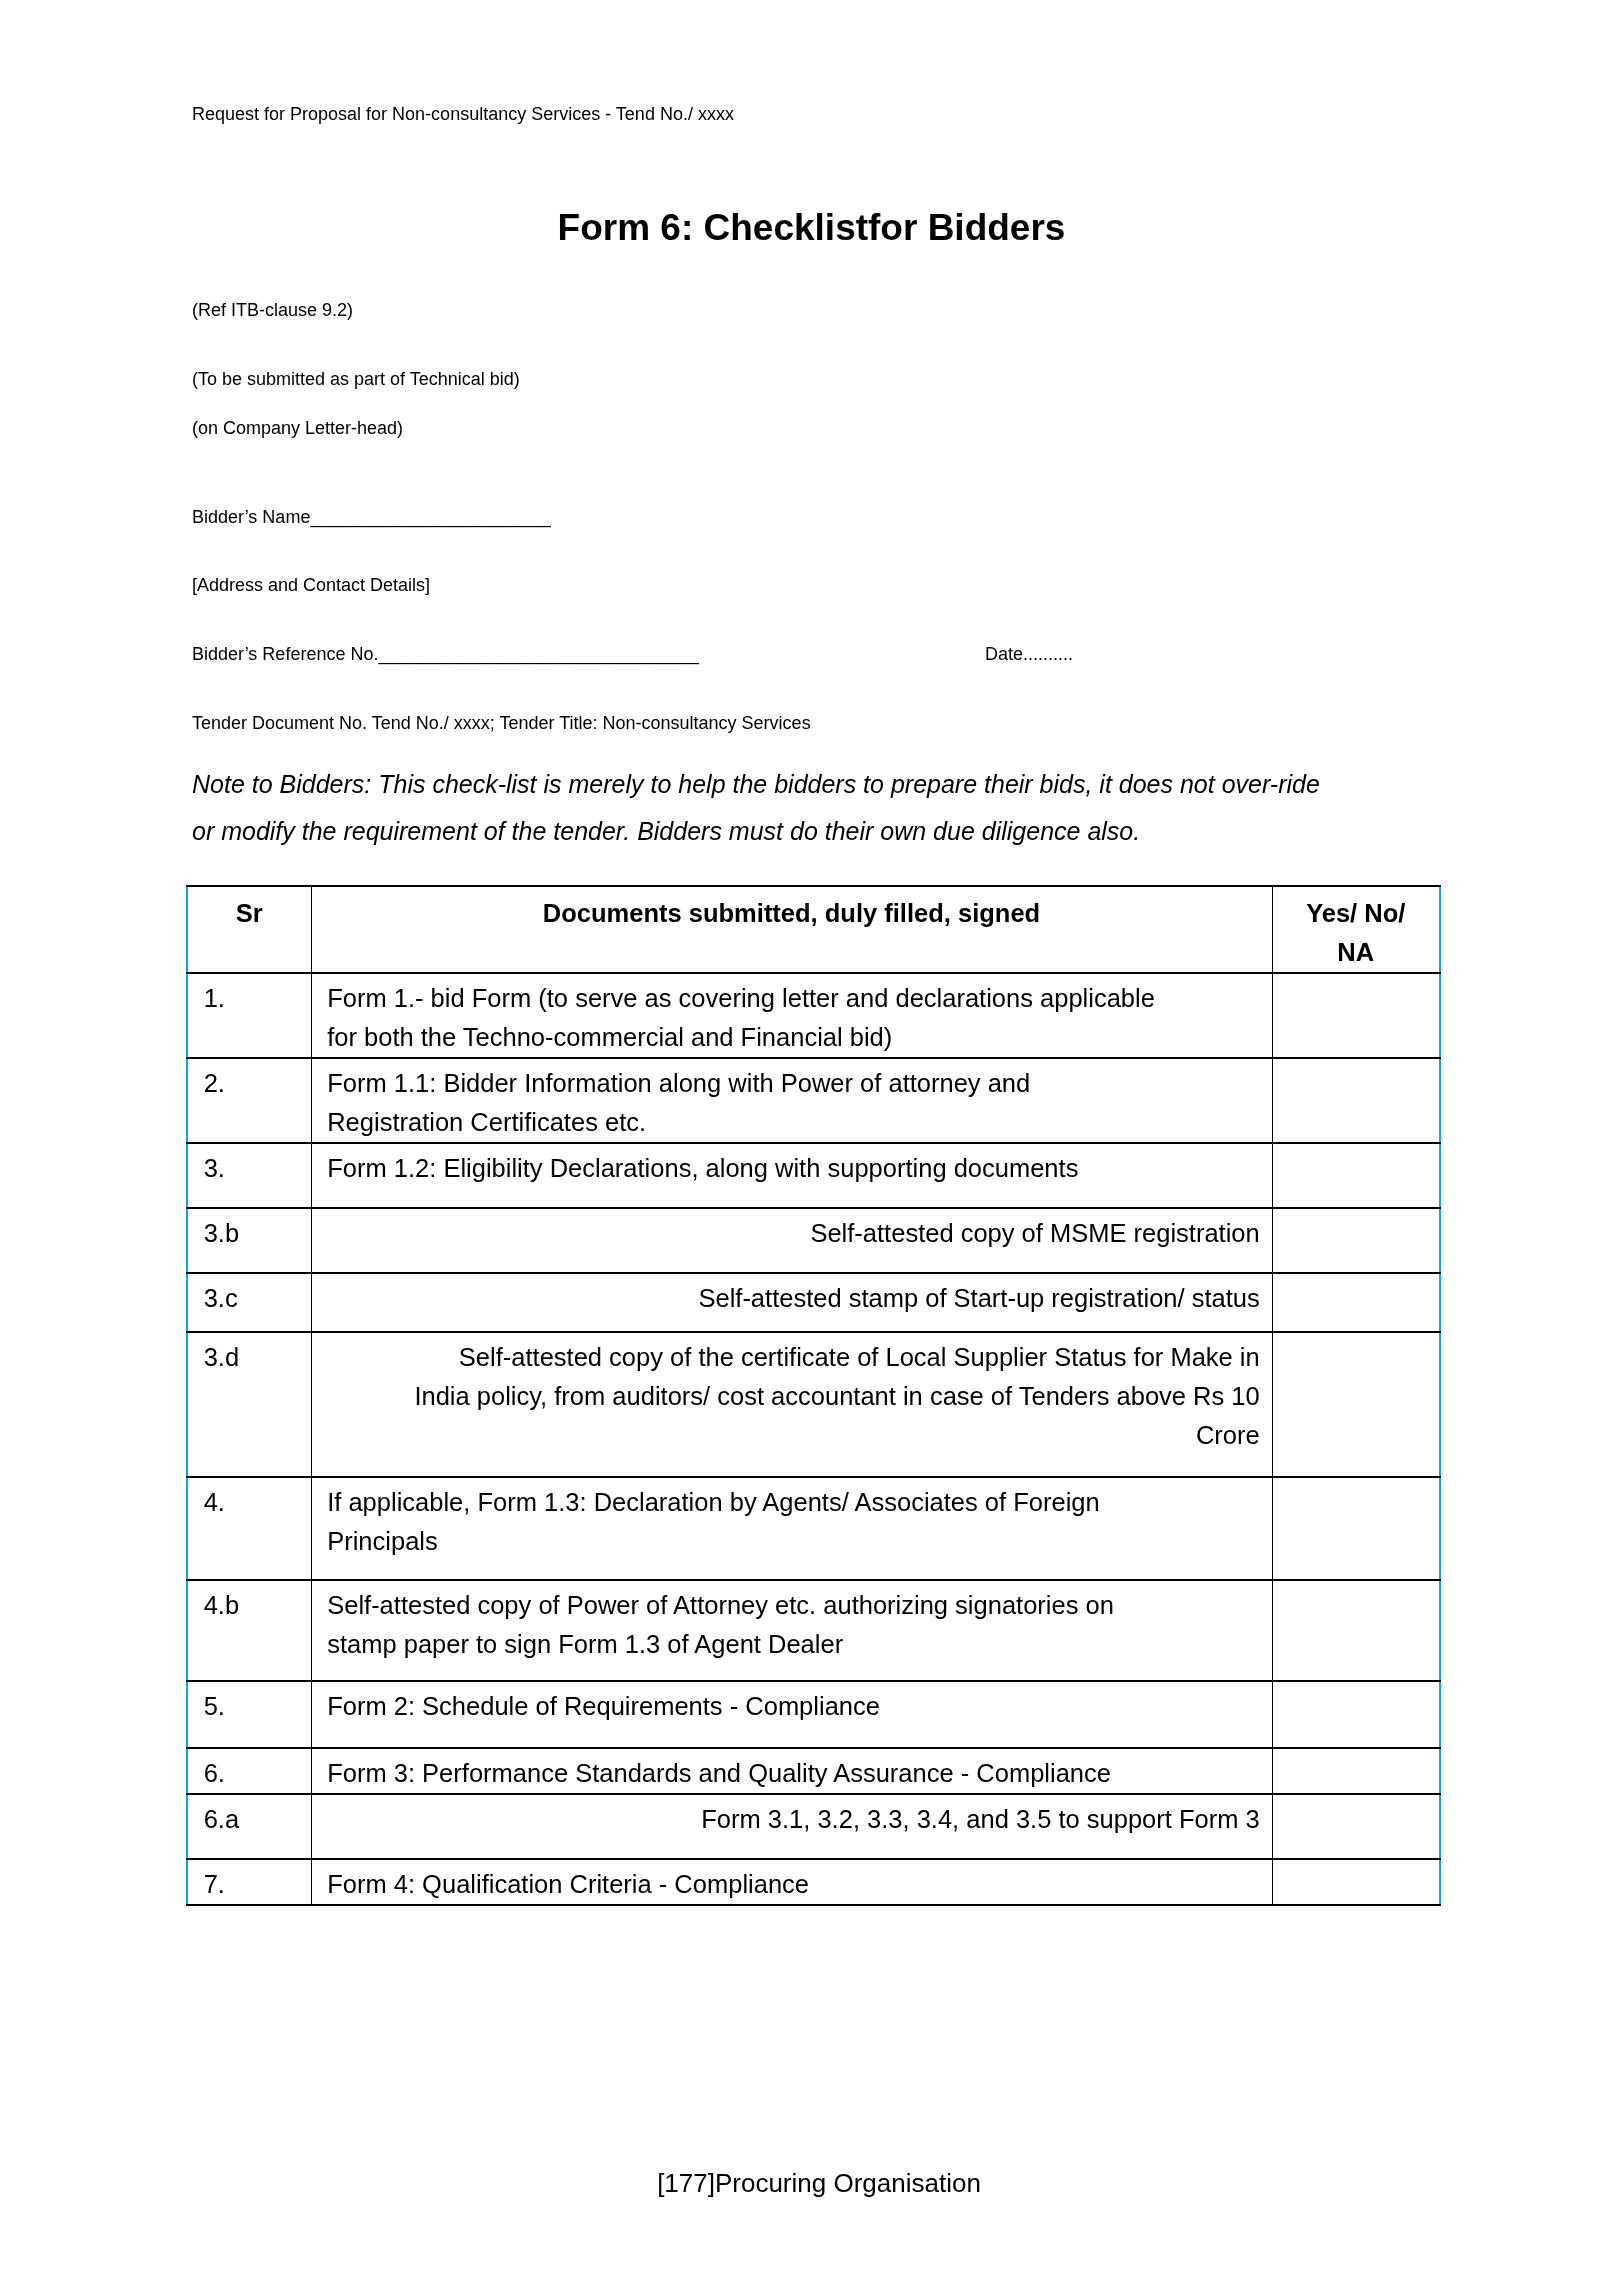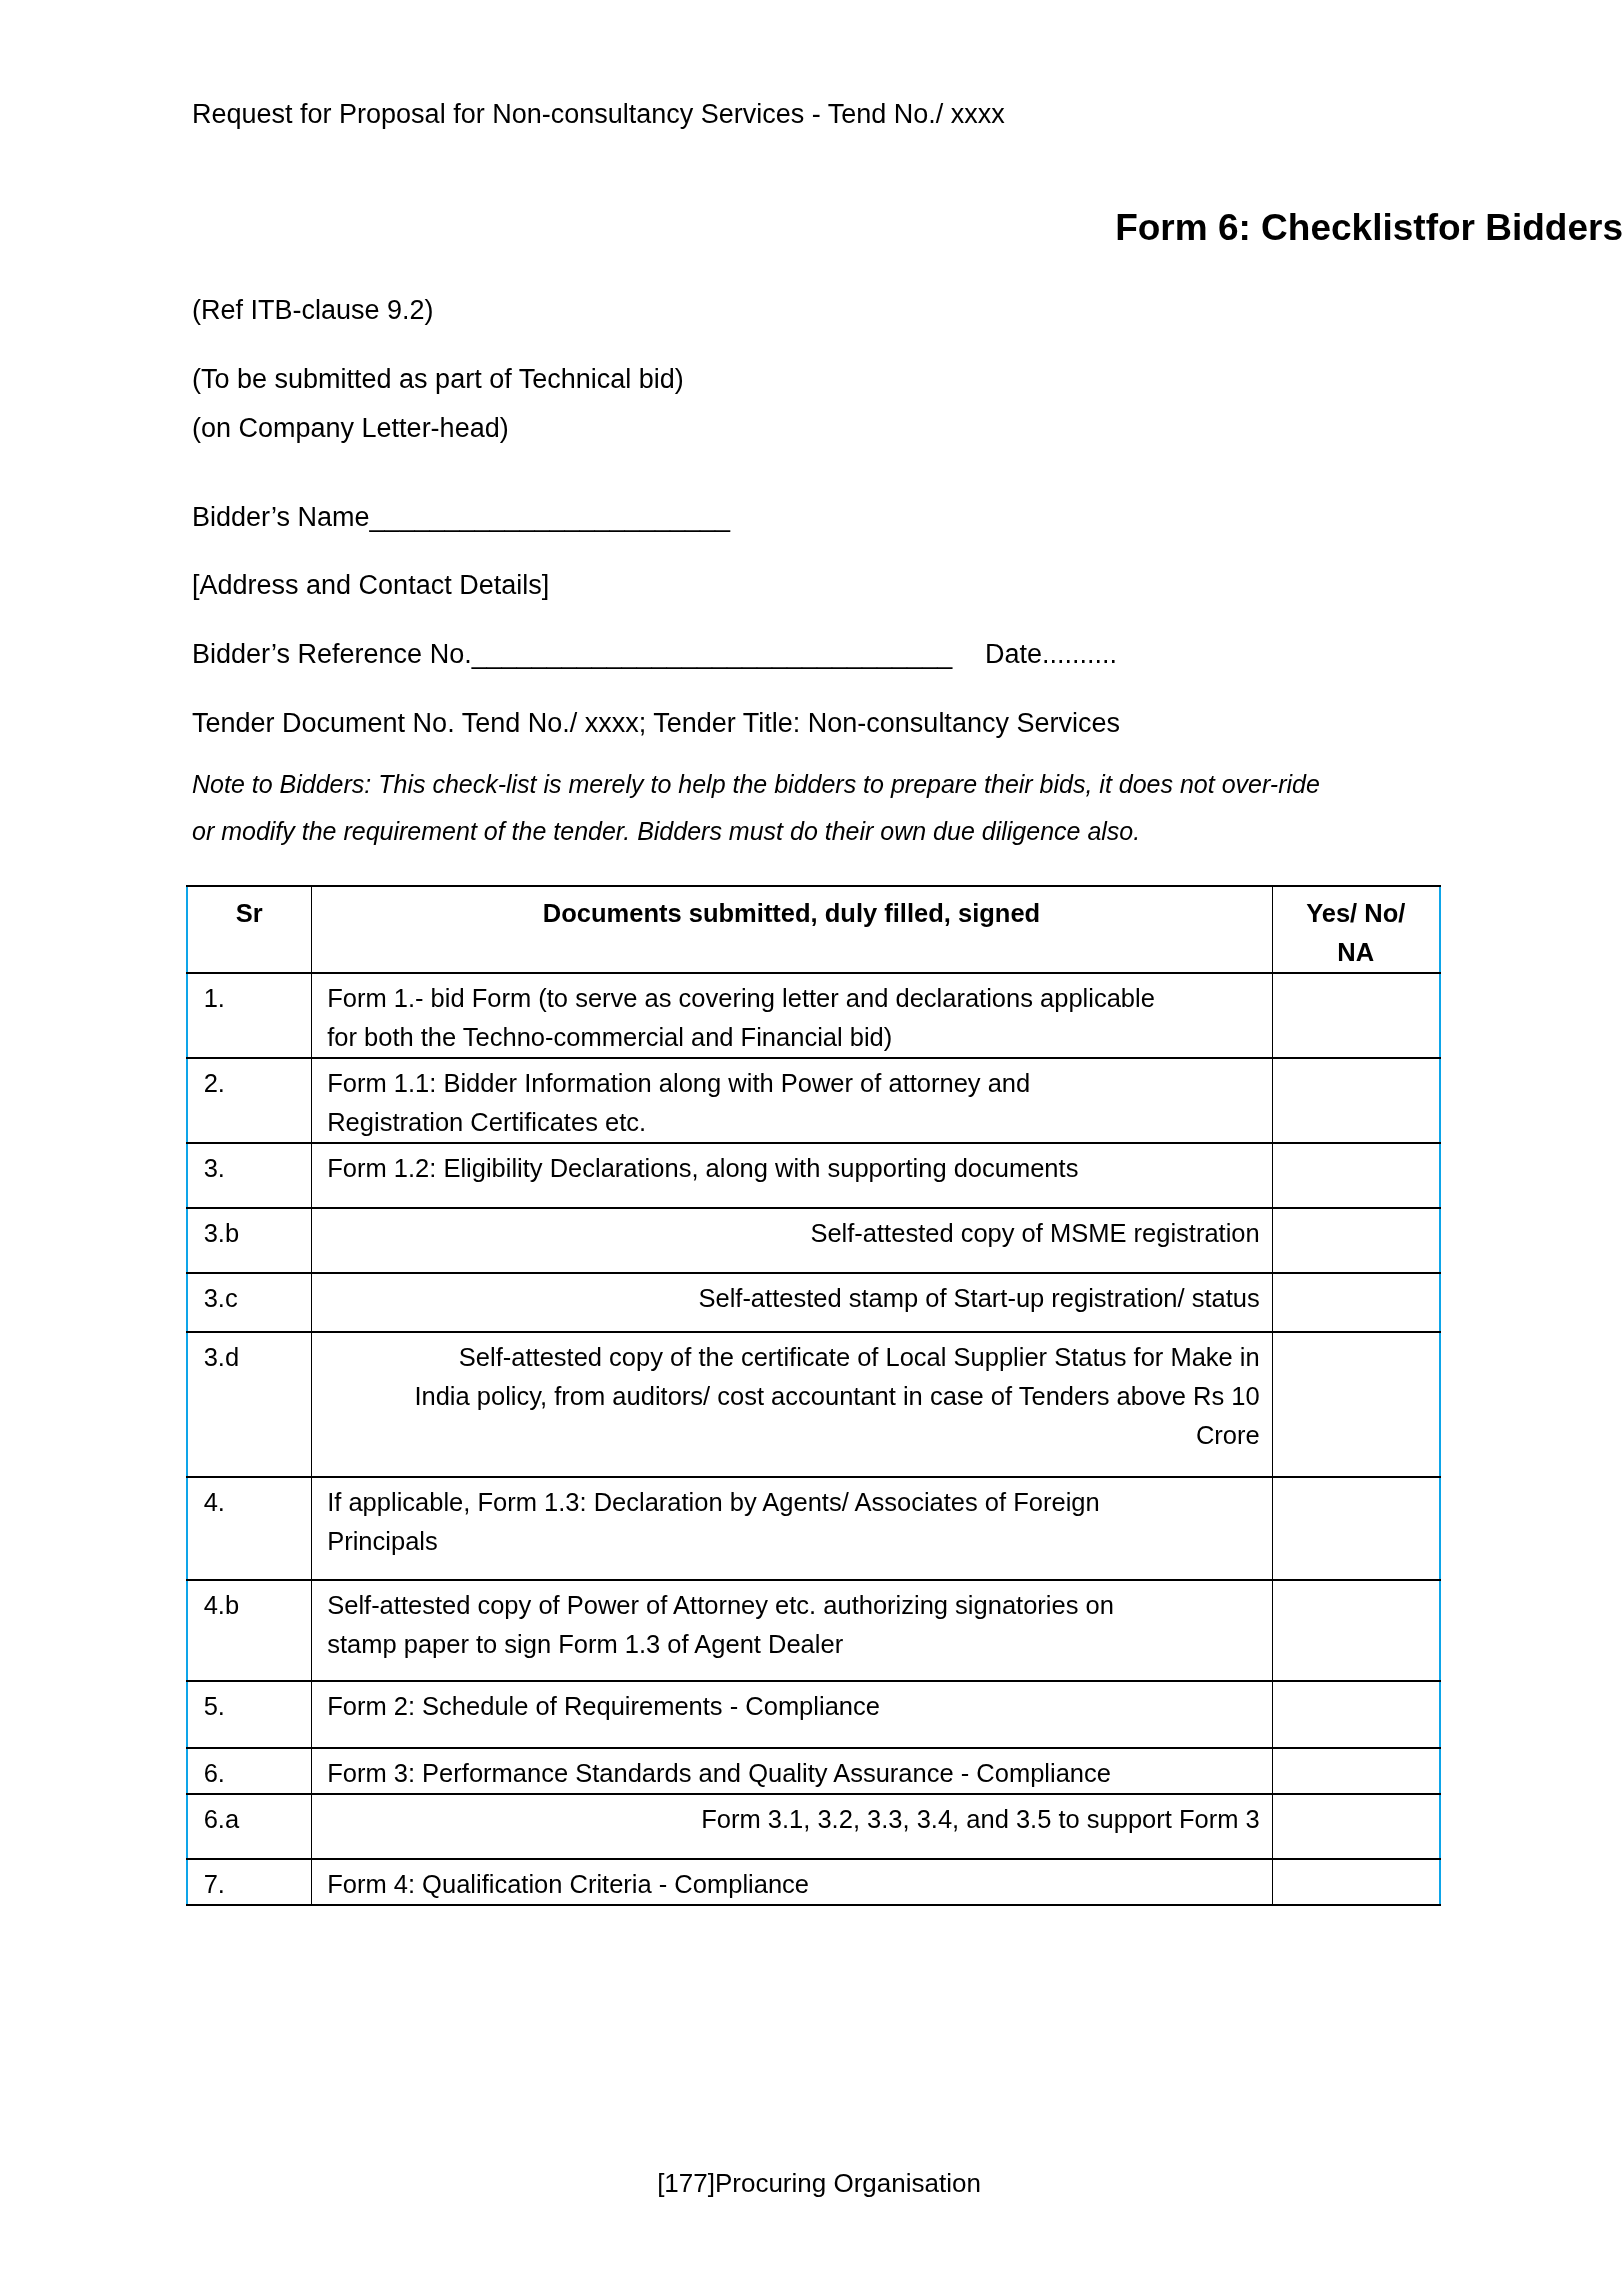--- a/index.html
+++ b/index.html
@@ -4,27 +4,27 @@
 <style>
   html,body{margin:0;padding:0;}
   body{
     width:1623px;height:2295px;
     background:#ffffff;color:#000000;
     font-family:"Liberation Sans", sans-serif;
     position:relative;overflow:hidden;
   }
   .para{
     position:absolute;left:192px;
-    font-size:27px;line-height:33px;
+    font-size:18px;line-height:33px;
     white-space:pre;
   }
   .page-header{top:98px;}
   .doc-title{
     position:absolute;top:207px;left:0;width:1623px;
-    text-align:right;font-size:37px;font-weight:bold;line-height:42px;
+    text-align:center;font-size:37px;font-weight:bold;line-height:42px;
   }
   .ref-clause{top:294px;}
   .submission-note{top:363px;}
   .letterhead-note{top:412px;}
   .bidder-name{top:501px;}
   .address-line{top:569px;}
   .reference-line{top:638px;}
   .date-label{position:absolute;left:793px;top:0;}
   .tender-line{top:707px;}
   .note-to-bidders{

